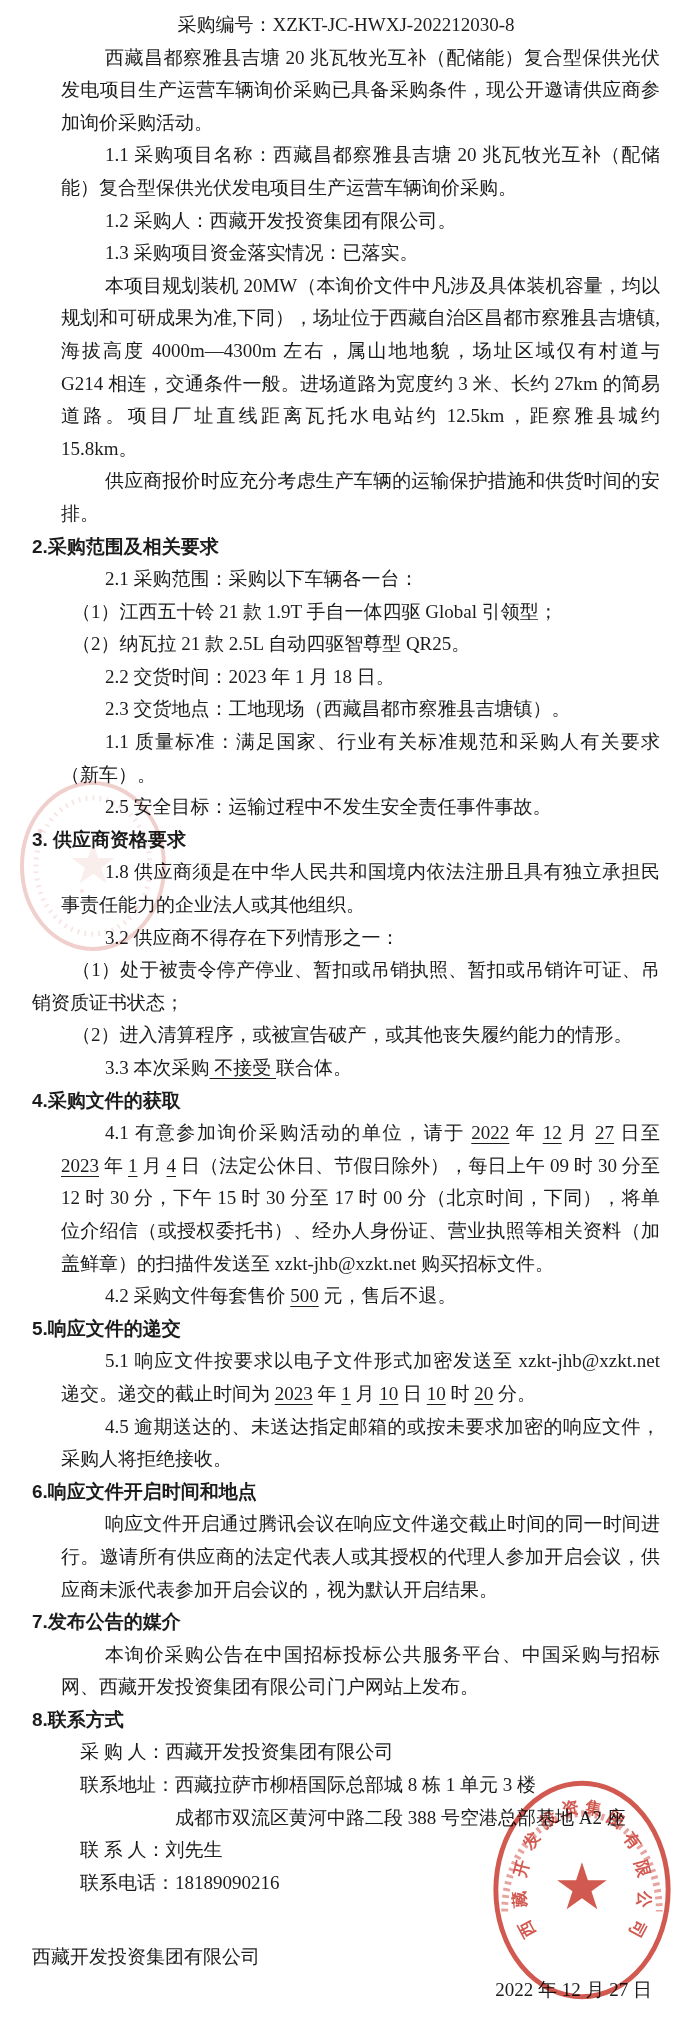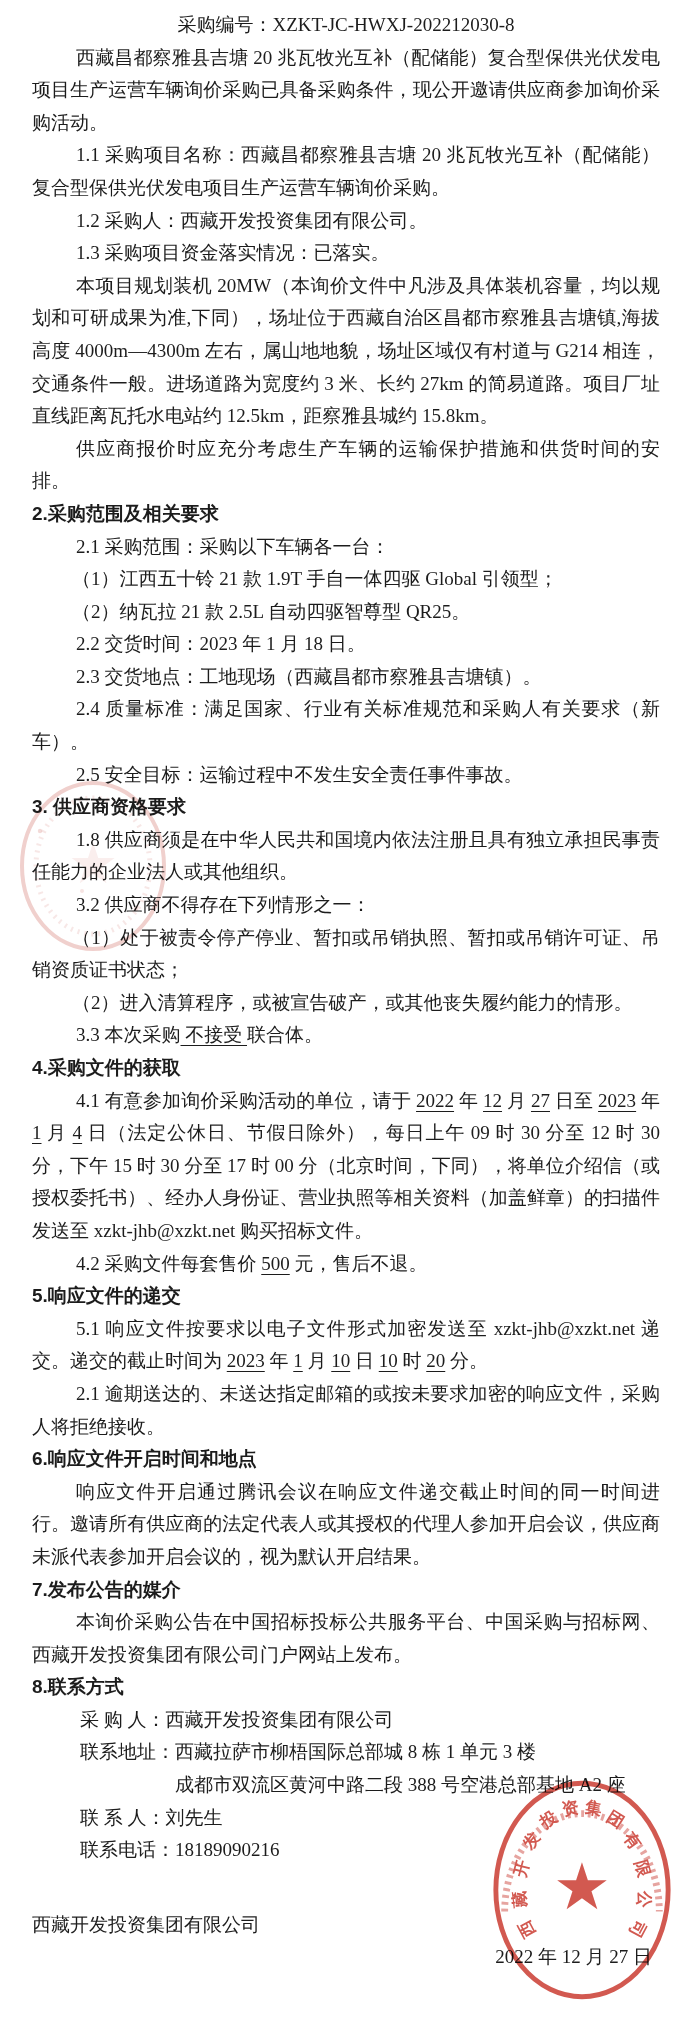--- a/index.html
+++ b/index.html
@@ -6,21 +6,21 @@
   body{
     width:690px;height:2024px;background:#ffffff;position:relative;overflow:hidden;
     font-family:"Liberation Serif", serif;
     font-size:19px;color:#1c1c1c;
   }
   .page{padding:9px 30px 0 32px;position:relative;}
   p{margin:0;line-height:32.6px;text-align:justify;}
   h2{margin:0;line-height:32.6px;font-size:19px;font-weight:bold;
      font-family:"Liberation Sans", sans-serif;text-align:left;}
   .center{text-align:center;text-indent:0;}
-  .ind{text-indent:44px;}
+  .ind{text-indent:44px;margin-left:29px;}
   .item{text-indent:40px;}
   .contact{text-indent:48px;}
   .contact-cont{padding-left:143px;text-indent:0;}
   .u{text-decoration:underline;text-underline-offset:4px;}
   .email{white-space:nowrap;font-family:Liberation Serif, serif;}
   .sig{ margin-top:42px;text-indent:0;padding-right:0;}
   .sig-date{text-align:right;text-indent:0;padding-right:8px;}
   
   .seal{position:absolute;left:489px;top:1777px;width:186px;height:226px;
         mix-blend-mode:multiply;opacity:.88;}
@@ -52,37 +52,37 @@
   <p class="ind">1.3 采购项目资金落实情况：已落实。</p>
   <p class="ind">本项目规划装机 20MW（本询价文件中凡涉及具体装机容量，均以规划和可研成果为准,下同），场址位于西藏自治区昌都市察雅县吉塘镇,海拔高度 4000m—4300m 左右，属山地地貌，场址区域仅有村道与 G214 相连，交通条件一般。进场道路为宽度约 3 米、长约 27km 的简易道路。项目厂址直线距离瓦托水电站约 12.5km，距察雅县城约 15.8km。</p>
   <p class="ind">供应商报价时应充分考虑生产车辆的运输保护措施和供货时间的安排。</p>
 
   <h2>2.采购范围及相关要求</h2>
   <p class="ind">2.1 采购范围：采购以下车辆各一台：</p>
   <p class="item">（1）江西五十铃 21 款 1.9T 手自一体四驱 Global 引领型；</p>
   <p class="item">（2）纳瓦拉 21 款 2.5L 自动四驱智尊型 QR25。</p>
   <p class="ind">2.2 交货时间：2023 年 1 月 18 日。</p>
   <p class="ind">2.3 交货地点：工地现场（西藏昌都市察雅县吉塘镇）。</p>
-  <p class="ind">2.4 质量标准：满足国家、行业有关标准规范和采购人有关要求（新车）。</p>
+  <p class="ind">1.1 质量标准：满足国家、行业有关标准规范和采购人有关要求（新车）。</p>
   <p class="ind">2.5 安全目标：运输过程中不发生安全责任事件事故。</p>
 
   <h2>3. 供应商资格要求</h2>
   <p class="ind">1.8 供应商须是在中华人民共和国境内依法注册且具有独立承担民事责任能力的企业法人或其他组织。</p>
   <p class="ind">3.2 供应商不得存在下列情形之一：</p>
   <p class="item">（1）处于被责令停产停业、暂扣或吊销执照、暂扣或吊销许可证、吊销资质证书状态；</p>
   <p class="item">（2）进入清算程序，或被宣告破产，或其他丧失履约能力的情形。</p>
   <p class="ind"><span>3.3 本次采购</span><span class="u"> 不接受 </span><span>联合体。</span></p>
 
   <h2>4.采购文件的获取</h2>
   <p class="ind"><span>4.1 有意参加询价采购活动的单位，请于 </span><span class="u">2022</span><span> 年 </span><span class="u">12</span><span> 月 </span><span class="u">27</span><span> 日至 </span><span class="u">2023</span><span> 年 </span><span class="u">1</span><span> 月 </span><span class="u">4</span><span> 日（法定公休日、节假日除外），每日上午 09 时 30 分至 12 时 30 分，下午 15 时 30 分至 17 时 00 分（北京时间，下同），将单位介绍信（或授权委托书）、经办人身份证、营业执照等相关资料（加盖鲜章）的扫描件发送至 </span><span class="email">xzkt-jhb@xzkt.net</span><span> 购买招标文件。</span></p>
   <p class="ind"><span>4.2 采购文件每套售价 </span><span class="u">500</span><span> 元，售后不退。</span></p>
 
   <h2>5.响应文件的递交</h2>
   <p class="ind"><span>5.1 响应文件按要求以电子文件形式加密发送至 </span><span class="email">xzkt-jhb@xzkt.net</span><span> 递交。递交的截止时间为 </span><span class="u">2023</span><span> 年 </span><span class="u">1</span><span> 月 </span><span class="u">10</span><span> 日 </span><span class="u">10</span><span> 时 </span><span class="u">20</span><span> 分。</span></p>
-  <p class="ind">2.1 逾期送达的、未送达指定邮箱的或按未要求加密的响应文件，采购人将拒绝接收。</p>
+  <p class="ind">4.5 逾期送达的、未送达指定邮箱的或按未要求加密的响应文件，采购人将拒绝接收。</p>
 
   <h2>6.响应文件开启时间和地点</h2>
   <p class="ind">响应文件开启通过腾讯会议在响应文件递交截止时间的同一时间进行。邀请所有供应商的法定代表人或其授权的代理人参加开启会议，供应商未派代表参加开启会议的，视为默认开启结果。</p>
 
   <h2>7.发布公告的媒介</h2>
   <p class="ind">本询价采购公告在中国招标投标公共服务平台、中国采购与招标网、西藏开发投资集团有限公司门户网站上发布。</p>
 
   <h2>8.联系方式</h2>
   <p class="contact">采 购 人：西藏开发投资集团有限公司</p>
   <p class="contact">联系地址：西藏拉萨市柳梧国际总部城 8 栋 1 单元 3 楼</p>

